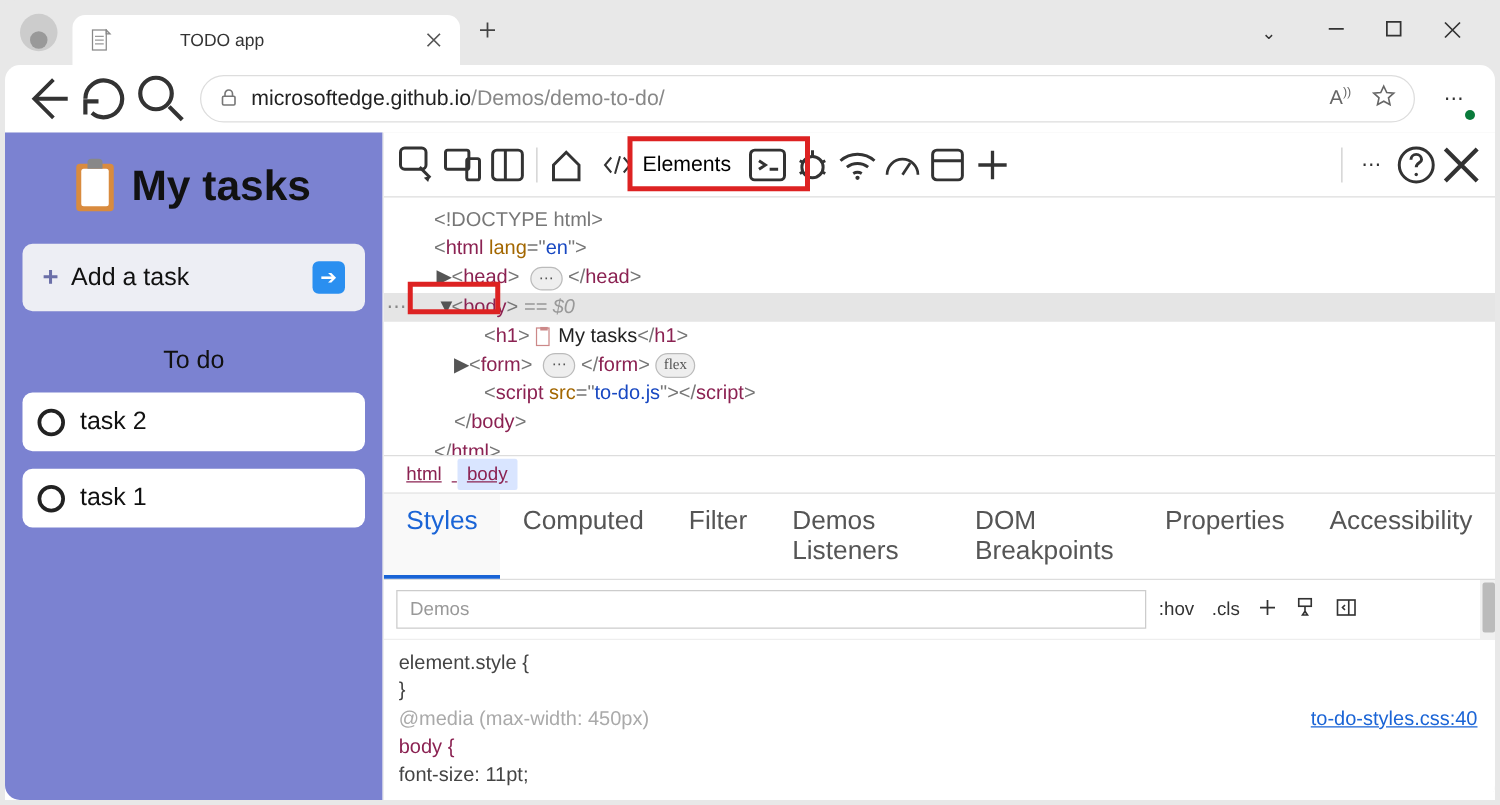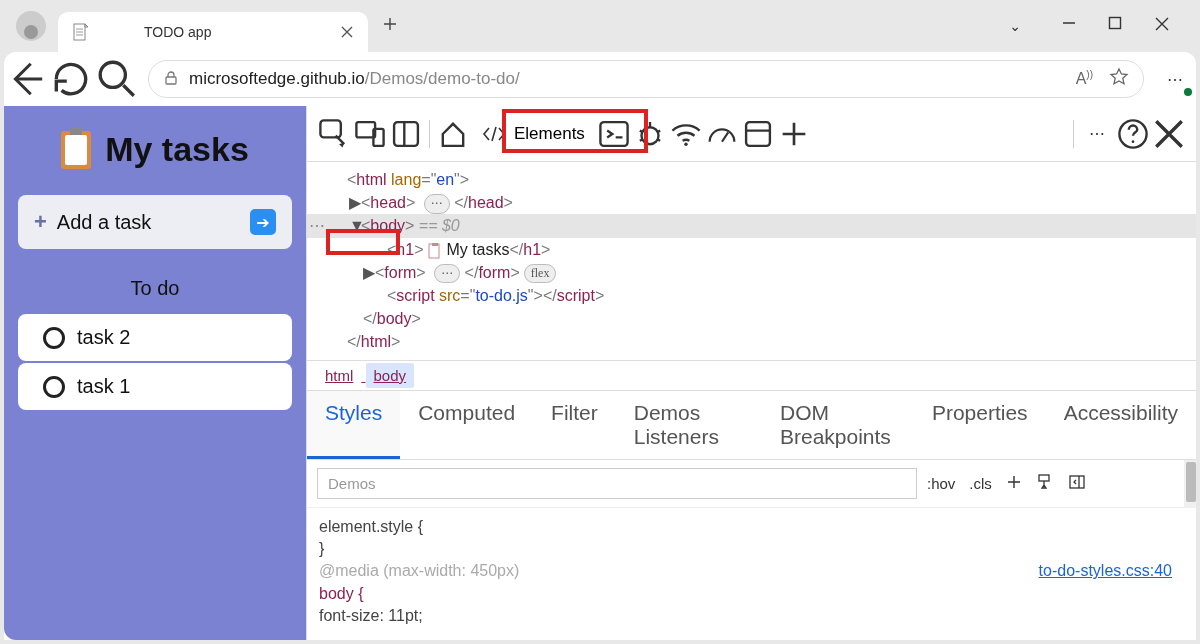--- a/index.html
+++ b/index.html
@@ -10,40 +10,40 @@
 .profile-circ::before{content:"";width:14px;height:14px;background:#999;border-radius:50%;margin-bottom:2px;}
 .tab { background: #fff; height: 40px; border-radius: 10px 10px 0 0; display: flex; align-items: center; padding: 0 14px; margin-top: 12px; min-width: 310px; gap: 10px; }
 .tab-favicon { width: 18px; height: 18px; }
 .tab-title { font-size: 14px; color: #333; flex: 1; margin-left: 44px; }
 .tab-close { width: 14px; height: 14px; color: #555; }
 .newtab { margin-left: 14px; color: #444; }
 .winctrls { margin-left: auto; display: flex; gap: 28px; padding-right: 24px; align-items:center; }
 .winctrls span { font-size: 14px; color: #333; width:18px; text-align:center;}
 .chev { font-size: 16px; color: #555; margin-right: 10px;}
 
-.toolbar { height: 54px; background: #fff; display: flex; align-items: center; padding: 0 0; gap: 4px; border-radius: 12px 12px 0 0; margin: 0 4px; }
+.toolbar { height: 54px; background: #fff; display: flex; align-items: center; padding: 0 12px; gap: 4px; border-radius: 12px 12px 0 0; margin: 0 4px; }
 .tb-btn { width: 42px; height: 42px; display: flex; align-items: center; justify-content: center; color: #333; border-radius: 6px; }
 .addrbar { flex: 1; height: 38px; border: 1px solid #ddd; border-radius: 20px; display: flex; align-items: center; padding: 0 14px; gap: 10px; margin: 0 6px; }
 .addr-lock { color: #777; font-size: 14px; }
 .addr-text { font-size: 17px; color: #888; }
 .addr-text .dark { color: #222; }
 .addr-right { margin-left: auto; display: flex; gap: 16px; align-items:center; color:#666; }
 
 .content { display: flex; height: 534px; margin: 0 4px 4px 4px; background: #fff; gap: 0; justify-content: flex-end; }
 
 .app { width: 302px; background: #7b82d1; padding: 14px; color: #111; border-radius: 0 0 0 12px; }
 .app h1 { display: flex; align-items: center; gap: 14px; font-size: 34px; font-weight: 800; justify-content: center; margin: 10px 0 26px; }
 .clip-icon { width: 30px; height: 38px; background: #d98b3e; border-radius: 3px; position:relative; display:inline-block; }
 .clip-icon::before{content:"";position:absolute;top:4px;left:4px;right:4px;bottom:4px;background:#fff;border-radius:2px;}
 .clip-icon::after{content:"";position:absolute;top:-4px;left:9px;width:12px;height:8px;background:#888;border-radius:3px 3px 0 0;}
 .addtask { background: #edeef4; border-radius: 8px; padding: 14px 16px; display: flex; align-items: center; gap: 10px; font-size: 20px; }
 .plus { color: #6b6fa8; font-weight: bold; font-size: 22px; }
 .arrowbtn { margin-left: auto; width: 26px; height: 26px; background: #2a8ff0; border-radius: 5px; display:flex; align-items:center; justify-content:center; color:#fff; font-size:16px;}
 .section-label { text-align: center; font-size: 20px; margin: 28px 0 14px; }
-.task { background: #fff; border-radius: 8px; padding: 12px 25px; display: flex; align-items: center; gap: 12px; font-size: 20px; margin-bottom: 2px; }
+.task { background: #fff; border-radius: 8px; padding: 12px 12px; display: flex; align-items: center; gap: 12px; font-size: 20px; margin-bottom: 14px; }
 .radio { width: 22px; height: 22px; border: 3px solid #222; border-radius: 50%; }
 
 .devtools { flex: 1; display: flex; flex-direction: column; border-left: 1px solid #ddd; border-radius: 0 0 12px 0; overflow:hidden; }
 .dt-top { height: 56px; display: flex; align-items: center; padding: 0 10px; gap: 2px; border-bottom: 1px solid #ddd; }
 .dt-icon { width: 34px; height: 34px; display: flex; align-items: center; justify-content: center; color: #333; border-radius:4px; }
 .dt-sep { width: 1px; height: 28px; background: #ccc; margin: 0 4px; }
 .elements-btn { display: flex; align-items: center; gap: 8px; padding: 6px 10px; font-size: 17px; position:relative; }
 .hl-red { border: 4px solid #d22; position: absolute; pointer-events:none; }
 .dt-right { margin-left: auto; display:flex; gap:2px; align-items:center;}
 
@@ -67,21 +67,21 @@
 .styles-tabs { display: flex; border-top: 1px solid #ddd; border-bottom: 1px solid #ddd; font-size: 21px; }
 .st-tab { padding: 10px 18px; color: #555; }
 .st-tab.active { color: #1a64d6; border-bottom: 3px solid #1a64d6; background:#f9f9f9;}
 
 .filterbar { display: flex; align-items: center; padding: 8px 10px; gap: 10px; border-bottom: 1px solid #eee; position:relative;}
 .filter-input { flex: 1; border: 1px solid #ccc; padding: 6px 10px; font-size: 15px; color:#999; max-width:600px;}
 .filterbar .tools { display:flex; gap:14px; font-family:Consolas,monospace; font-size:15px; align-items:center; color:#333;}
 
 .css { font-family: Consolas, monospace; font-size: 16px; padding: 8px 12px; color: #444; line-height:1.4; background:#fff; position:relative;}
 .css .gray { color: #aaa; }
-.css .link { color: #1a64d6; text-decoration: underline; position:absolute; right:24px; }
+.css .link { color: #1a64d6; text-decoration: underline; position:absolute; right:14px; }
 .css .sel-b { color:#8b2252;}
 .scrollbar-v { position:absolute; right:2px; top:0; width:14px; height:100%; background:#f0f0f0;}
 .scrollbar-v::before{content:"";position:absolute;top:2px;left:2px;right:2px;height:40px;background:#bbb;border-radius:2px;}
 
 svg { width: 100%; height: 100%; }
 </style>
 </head>
 <body>
 
 <div class="titlebar">
@@ -260,20 +260,21 @@
           </div>
         <div class="dt-icon">
             <svg viewBox="0 0 16 16" width="16" height="16">
               <path d="M2 2l12 12M14 2L2 14" stroke="#333" stroke-width="1.6"></path>
             </svg>
           </div>
       </div>
     </div>
 
     <div class="dom" style="position:relative">
+      <div class="dom-line"><span class="t-punc">&lt;!DOCTYPE html&gt;</span></div>
       <div class="dom-line"><span class="t-punc">&lt;</span><span class="t-tag">html</span> <span class="t-attr">lang</span><span class="t-punc">="</span><span class="t-val">en</span><span class="t-punc">"&gt;</span></div>
       <div class="dom-line" style="padding-left:56px"><span class="collapse">▶</span><span class="t-punc">&lt;</span><span class="t-tag">head</span><span class="t-punc">&gt;</span> <span class="pill">⋯</span> <span class="t-punc">&lt;/</span><span class="t-tag">head</span><span class="t-punc">&gt;</span></div>
       <div class="dom-line selected-line" style="padding-left:56px"><span class="dots-left">⋯</span><span class="collapse">▼</span><span class="t-punc">&lt;</span><span class="t-tag">body</span><span class="t-punc">&gt;</span><span class="t-com"> == $0</span></div>
       <div class="hl-red" style="left:19px;top:67px;width:74px;height:26px"></div>
       <div class="dom-line" style="padding-left:80px"><span class="t-punc">&lt;</span><span class="t-tag">h1</span><span class="t-punc">&gt;</span> <span style="display:inline-block;width:14px;height:16px;vertical-align:middle"><svg viewBox="0 0 14 16">
               <rect x="1" y="1" width="10" height="14" fill="#fff" stroke="#c88"></rect>
               <rect x="4" y="0" width="6" height="3" fill="#c88"></rect>
             </svg></span><span class="t-txt"> My tasks</span><span class="t-punc">&lt;/</span><span class="t-tag">h1</span><span class="t-punc">&gt;</span></div>
       <div class="dom-line" style="padding-left:70px"><span class="collapse">▶</span><span class="t-punc">&lt;</span><span class="t-tag">form</span><span class="t-punc">&gt;</span> <span class="pill">⋯</span> <span class="t-punc">&lt;/</span><span class="t-tag">form</span><span class="t-punc">&gt;</span><span class="pill">flex</span></div>
       <div class="dom-line" style="padding-left:80px"><span class="t-punc">&lt;</span><span class="t-tag">script</span> <span class="t-attr">src</span><span class="t-punc">="</span><span class="t-val">to-do.js</span><span class="t-punc">"&gt;&lt;/</span><span class="t-tag">script</span><span class="t-punc">&gt;</span></div>

